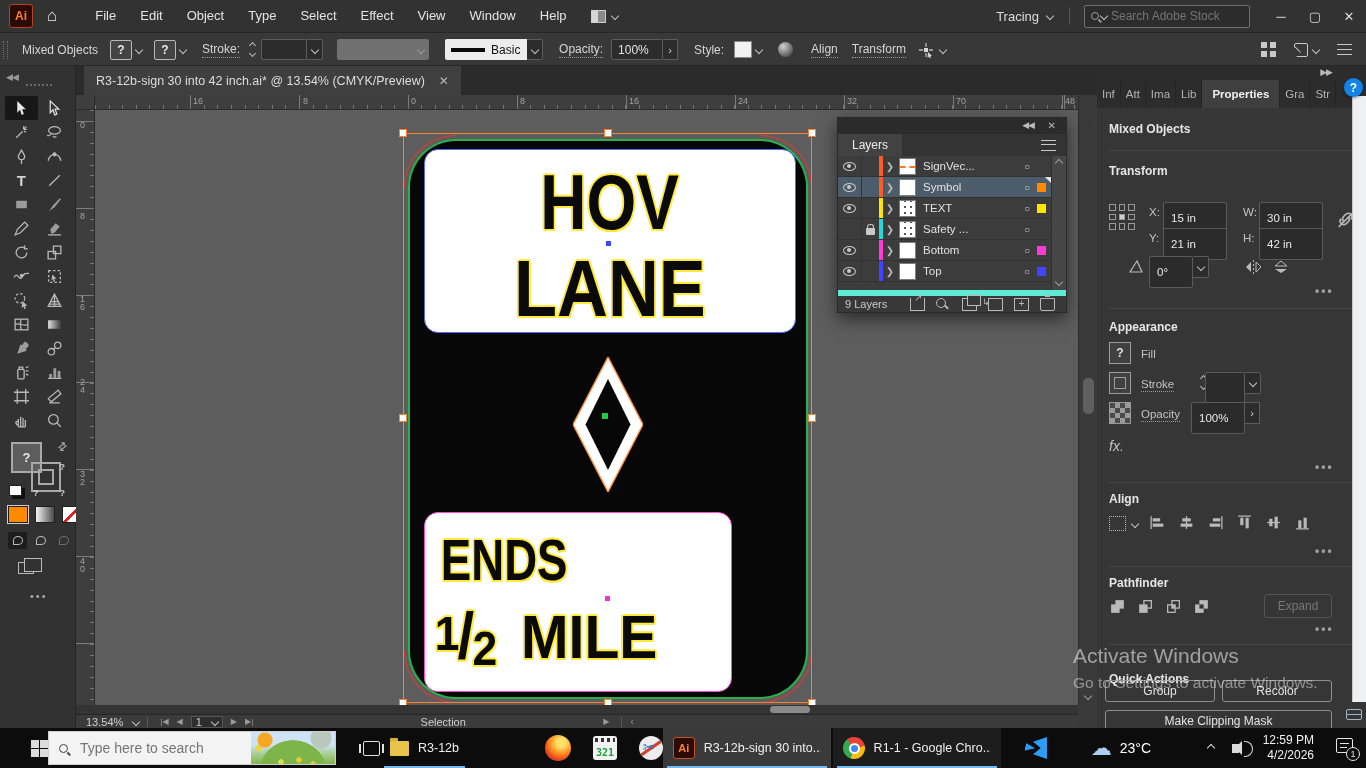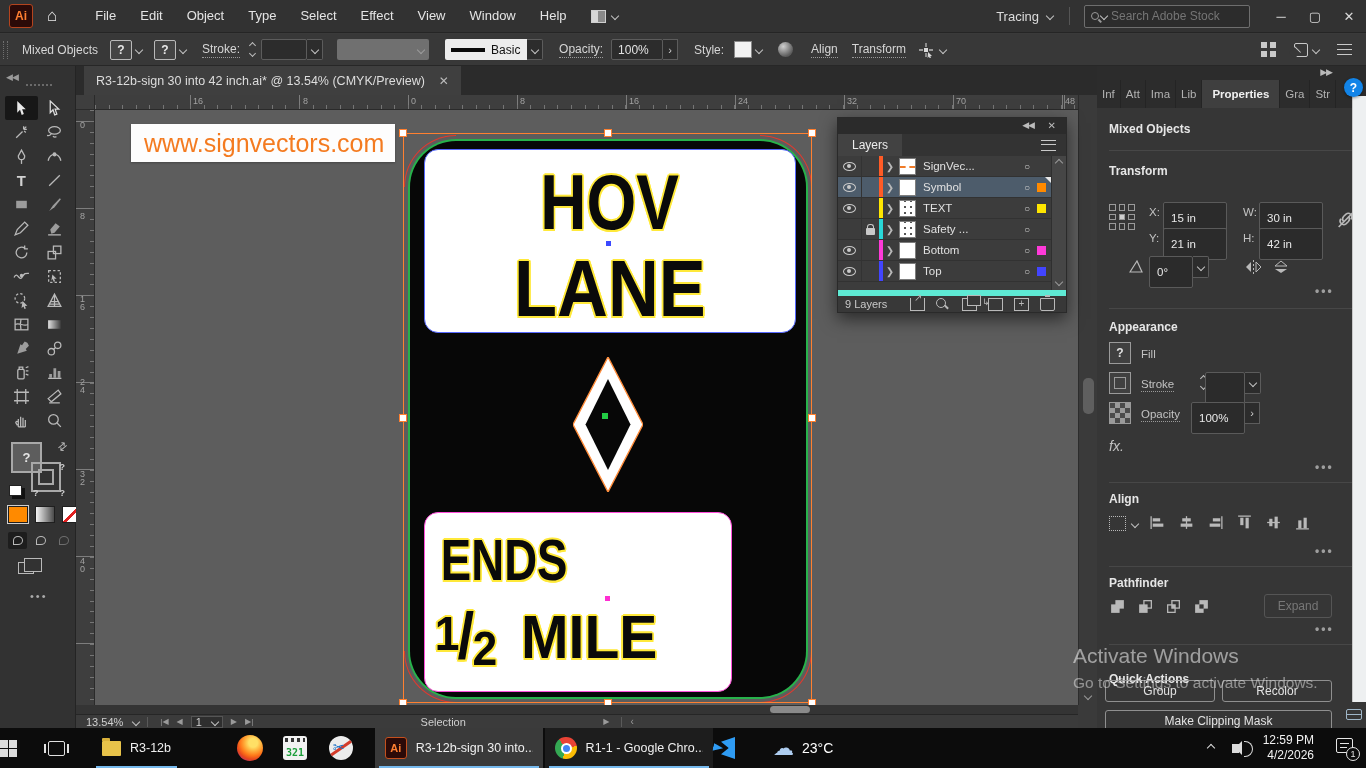--- a/index.html
+++ b/index.html
@@ -209,21 +209,21 @@
   .expandbtn { position:absolute; width:68px; height:24px; border:1px solid #555; border-radius:3px; color:#777; font-size:12px; display:flex; align-items:center; justify-content:center; }
   .right-strip { position:absolute; left:1352px; top:96px; width:14px; height:606px; background:#eef0f1; border-left:1px solid #c8c8c8; }
   .help-bubble { position:absolute; left:1344px; top:78px; width:19px; height:19px; border-radius:50%; background:#1284e8; color:#fff; font-size:12px; font-weight:bold; display:flex; align-items:center; justify-content:center; box-shadow:0 1px 3px rgba(0,0,0,.4); }
   .kbd-mini { position:absolute; left:1346px; top:709px; width:16px; height:11px; border:1.3px solid #9fb6c8; border-radius:2px; background:linear-gradient(#9fb6c8 1px,transparent 1px) 0 4px/16px 4px no-repeat; }
   .activate { position:absolute; left:1073px; top:644px; pointer-events:none; z-index:50; }
   .activate .a1 { color:rgba(245,245,245,.55); font-size:21px; }
   .activate .a2 { color:rgba(235,235,235,.5); font-size:15.5px; margin-top:6px; }
 
   
   .taskbar { position:absolute; left:0; top:728px; width:1366px; height:40px; background:#0c0c0c; display:flex; align-items:stretch; z-index:60; }
-  .tb-item { display:flex; align-items:center; justify-content:flex-start; }
+  .tb-item { display:flex; align-items:center; justify-content:flex-end; }
   .startbtn { width:48px; }
   .winlogo { width:17px; height:17px; background:
      linear-gradient(#dcdcdc,#dcdcdc) 0 0/8px 8px no-repeat,
      linear-gradient(#dcdcdc,#dcdcdc) 9px 0/8px 8px no-repeat,
      linear-gradient(#dcdcdc,#dcdcdc) 0 9px/8px 8px no-repeat,
      linear-gradient(#dcdcdc,#dcdcdc) 9px 9px/8px 8px no-repeat; }
   .searchbox { width:288px; margin:3px 0; background:#f3f3f3; border:1px solid #cfcfcf; display:flex; align-items:center; position:relative; }
   .searchbox .mag { border-color:#444; margin-left:10px; width:9px; height:9px; }
   .searchbox .mag::after { background:#444; left:7px; top:8px; }
   .searchbox input { border:none; outline:none; background:transparent; color:#5f5f5f; font-size:14px; margin-left:10px; width:155px; font-family:inherit; }
@@ -581,23 +581,20 @@
 6</span>
       <span class="v-num" style="top: 268px;">2
 4</span>
       <span class="v-num" style="top: 360px;">3
 2</span>
       <span class="v-num" style="top: 447px;">4
 0</span>
     </div>
 
   <div class="canvas">
-    <div class="watermark">
-        <span>www.signvectors.com</span>
-      </div>
 
     <div class="sign-black">
       <div class="corner-arc ca-tl"></div>
       <div class="corner-arc ca-tr"></div>
       <div class="corner-arc ca-bl"></div>
       <div class="corner-arc ca-br"></div>
     </div>
 
     <div class="panel-top">
       <div class="sign-line l-hov"><span>HOV</span></div>
@@ -915,20 +912,25 @@
 
   <div class="activate">
     <div class="a1">Activate Windows</div>
     <div class="a2">Go to Settings to activate Windows.</div>
   </div>
 
   <div class="taskbar">
     <div class="tb-item startbtn">
         <div class="winlogo"></div>
       </div>
+    <div class="searchbox">
+      <span class="mag"></span>
+      <input placeholder="Type here to search" style="">
+      <div class="flowers"></div>
+    </div>
     <div class="tb-item" style="width:44px;">
         <div class="tv-ic"></div>
       </div>
     <div class="taskapp">
       <div class="folder-ic"></div>
       <span>R3-12b</span>
       <div class="ulin"></div>
     </div>
     <div class="tb-item" style="width:46px; margin-left:56px;">
         <div class="ff-ic"></div>

